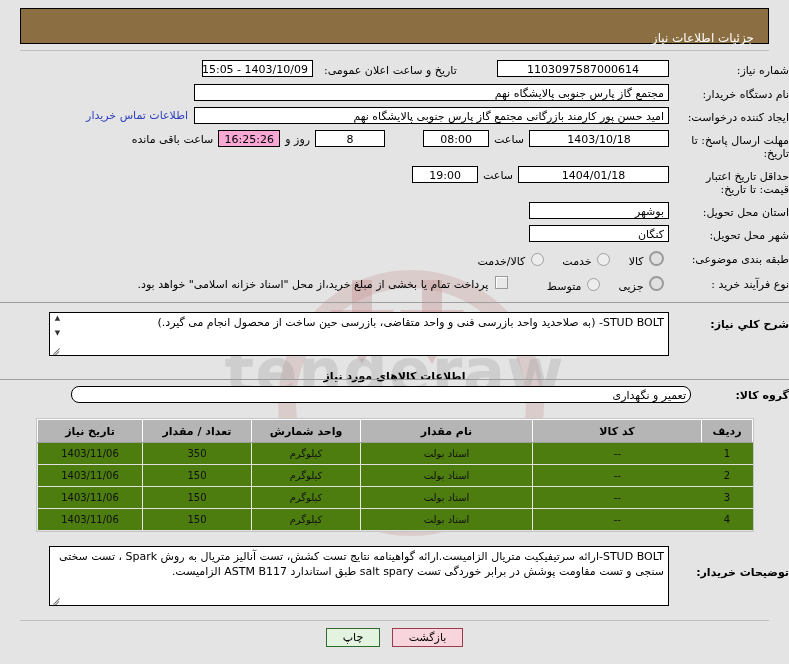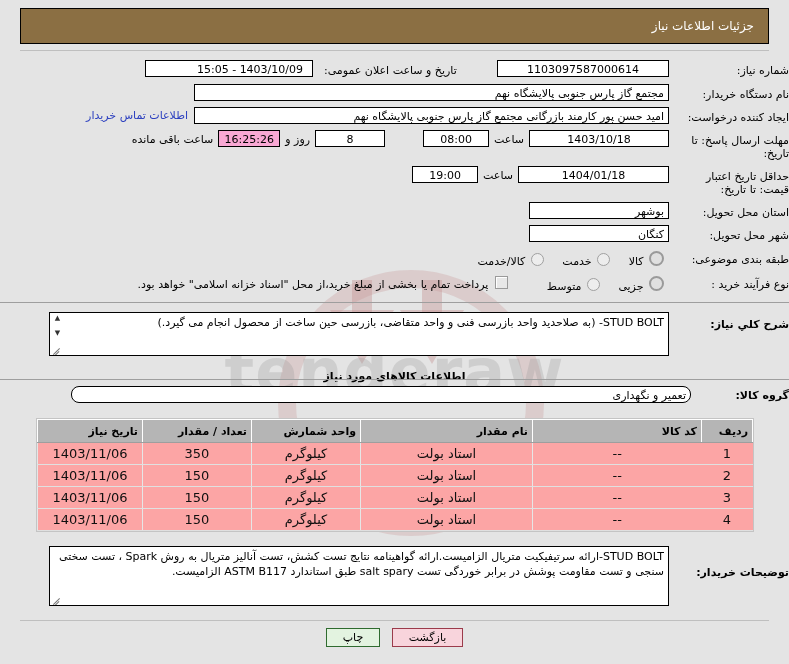--- a/index.html
+++ b/index.html
@@ -48,21 +48,21 @@
 
   
   .titlebar{
     position:absolute; left:20px; top:8px; width:749px; height:36px;
     background:#8B6F43; border:1px solid #000;
     box-sizing:border-box;
     z-index:2;
   }
   .titlebar .t{
     color:#FFFFFF; font-size:12px; font-weight:normal;
-    position:absolute; right:14px; top:10px;
+    position:absolute; right:14px; top:22px;
   }
   .hr-top{
     position:absolute;left:20px;top:50px;width:749px;height:0;
     border-top:1px solid #BFBFBF; z-index:2;
   }
 
   
   .form{position:absolute;left:0;top:56px;width:789px;z-index:2;}
   .row{position:relative;display:flex;flex-direction:row;align-items:flex-start;
        justify-content:flex-start;margin:0;padding:0;}
@@ -122,26 +122,26 @@
 
   
   .tbl-wrap{
     position:absolute;left:36px;top:418px;width:718px;z-index:2;
     border:1px solid #C4C4C4;background:#FFF;box-sizing:border-box;
   }
   table{border-collapse:collapse;width:100%;font-size:11px;}
   th{
     background:#B5B5B5;color:#000;font-weight:bold;font-size:11px;
     height:22px;border:1px solid #FFFFFF;border-bottom:1px solid #9E9E9E;
-    text-align:right;padding:0 4px;
+    text-align:center;padding:0 4px;
   }
   td{
-    background:#fca5a5;height:21px;text-align:center;
+    background:#4d7c0f;height:21px;text-align:center;
     border-bottom:1px solid #E0E0E0;border-left:1px solid #E6E6E6;
-    padding:0 4px;color:#101010;font-size:13px;
+    padding:0 4px;color:#101010;font-size:10px;
   }
   tr td:first-child{border-left:none;}
 
   
   .btns{
     position:absolute;left:0;top:628px;width:789px;text-align:center;z-index:2;
   }
   .btn{
     display:inline-block;border:1px solid #2F6B2F;background:#E3F3E0;
     font-size:11px;color:#000;padding:2px 16px;margin:0 4px;cursor:pointer;
@@ -170,21 +170,21 @@
     <span class="t">جزئیات اطلاعات نیاز</span>
   </div>
   <div class="hr-top"></div>
 
   <div class="form">
 
     <div class="row" style="margin-top:4px;">
       <div class="lbl">شماره نیاز:</div>
       <div class="fld" style="width:172px;">1103097587000614</div>
       <div class="inline-txt" style="width:168px;text-align:left;padding-top:3px;">تاریخ و ساعت اعلان عمومی:</div>
-      <div class="fld" style="width:168px;margin-right:6px;padding-left:46px;">1403/10/09 - 15:05</div>
+      <div class="fld" style="width:111px;margin-right:6px;padding-left:46px;">1403/10/09 - 15:05</div>
     </div>
 
     <div class="row" style="margin-top:6px;">
       <div class="lbl">نام دستگاه خریدار:</div>
       <div class="fld rt" style="width:475px;">مجتمع گاز پارس جنوبی  پالایشگاه نهم</div>
     </div>
 
     <div class="row" style="margin-top:6px;">
       <div class="lbl">ایجاد کننده درخواست:</div>
       <div class="fld rt" style="width:475px;">امید حسن پور کارمند بازرگانی مجتمع گاز پارس جنوبی  پالایشگاه نهم</div>

